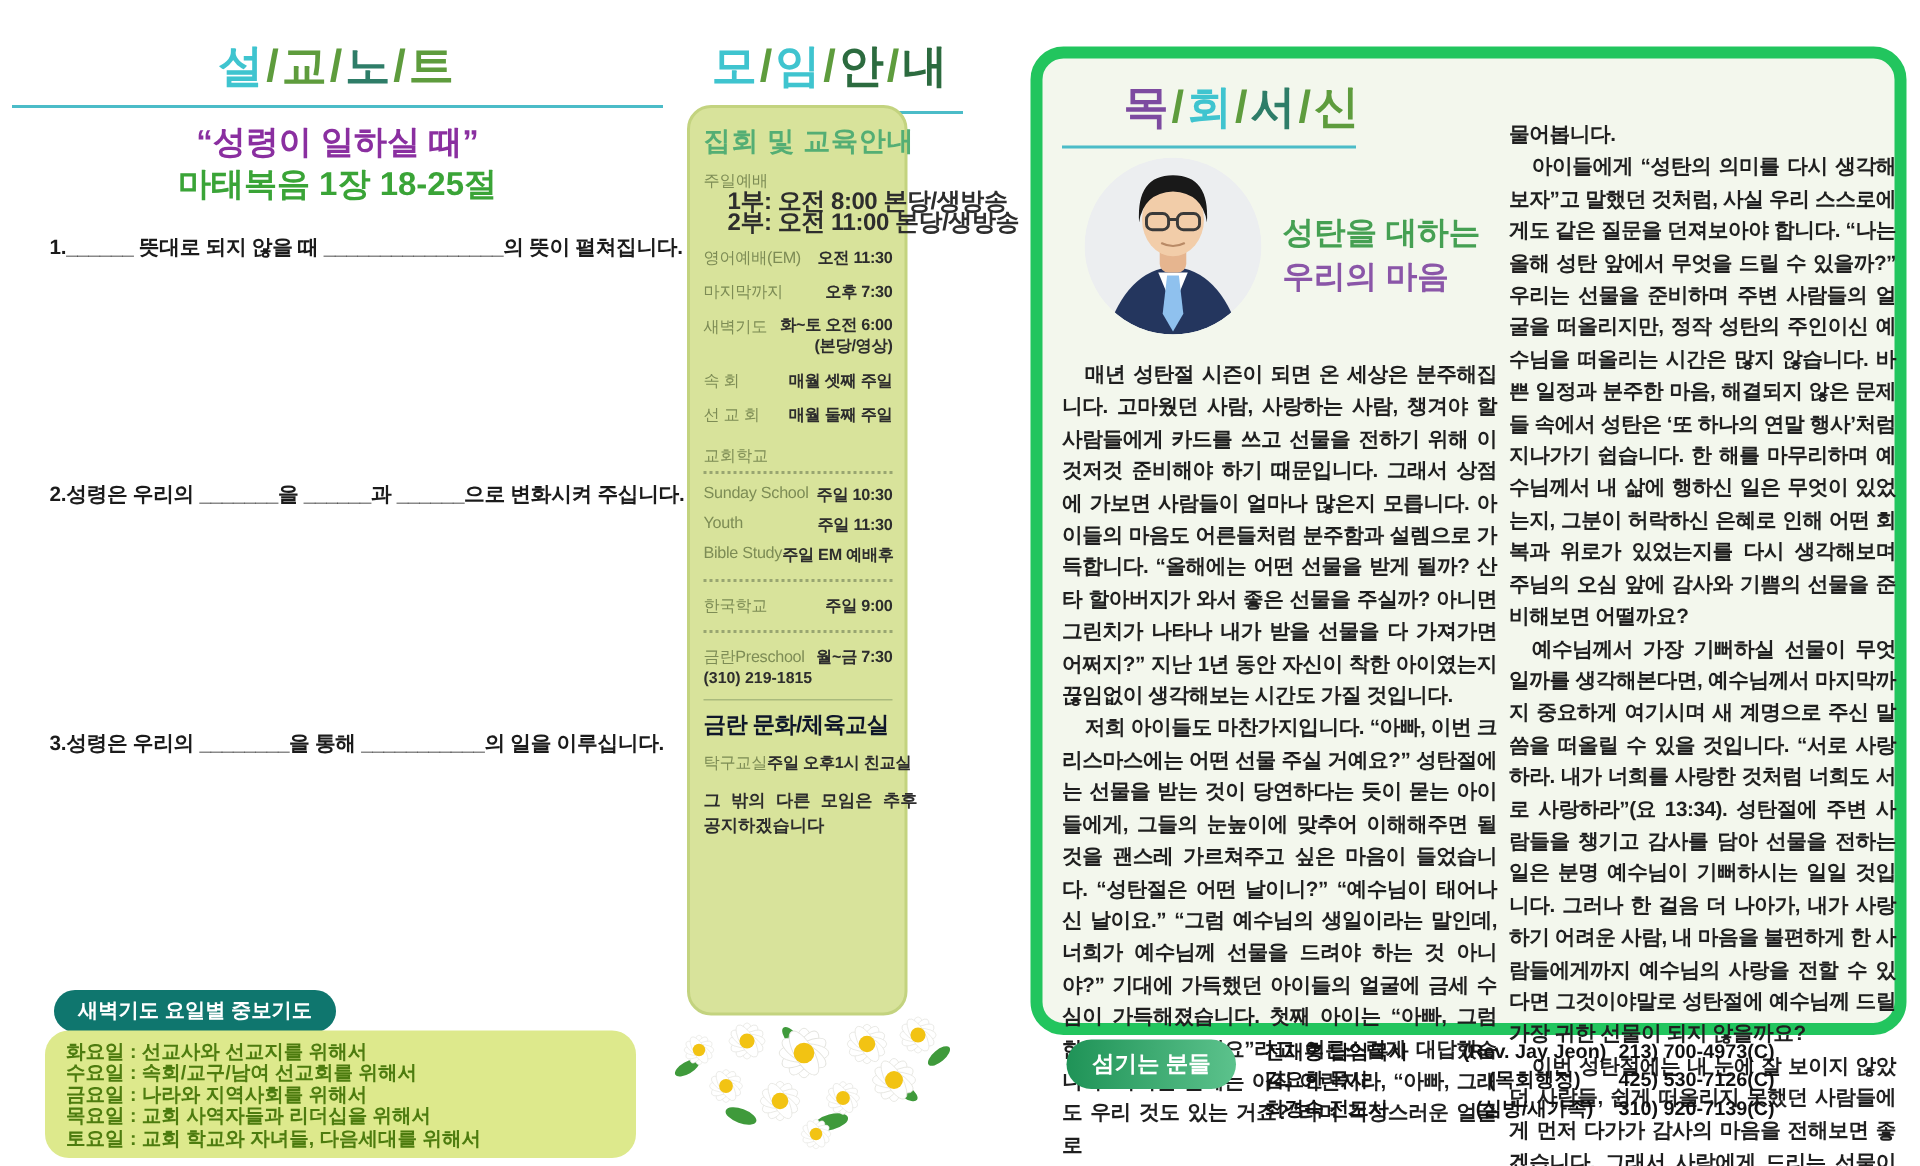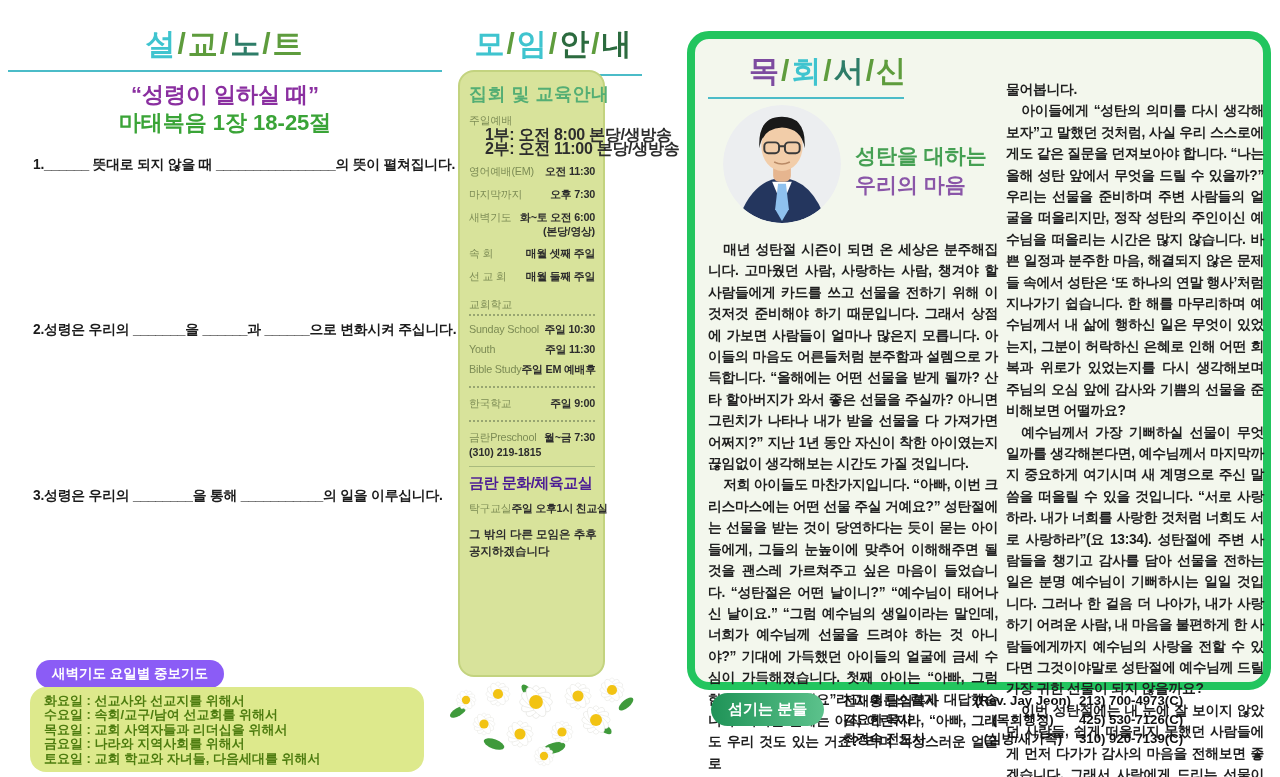--- a/index.html
+++ b/index.html
@@ -21,45 +21,45 @@
   .sermon-header { left:0; top:24px; width:450px; }
   .sermon-rule   { left:8px; top:70px; width:434px; }
   .sermon-title  { left:0; top:80px; width:450px; text-align:center;
                    color:#8a2fa0; font-size:22px; font-weight:bold; }
   .sermon-sub    { left:0; top:108px; width:450px; text-align:center;
                    color:#3aa437; font-size:22px; font-weight:bold; }
   .sermon-item   { left:33px; width:412px; color:#1b1b1b; font-size:13.8px;
                    font-weight:bold; white-space:nowrap; letter-spacing:-0.2px; }
   .si-1 { top:156px; } .si-2 { top:321px; } .si-3 { top:487px; }
 
-  .prayer-badge { left:36px; top:660px; background:#8b5cf6; color:#ffffff;
+  .prayer-badge { left:36px; top:660px; background:#0f766e; color:#ffffff;
     font-size:13.5px; font-weight:bold; padding:5px 16px; border-radius:15px; white-space:nowrap; }
   .prayer-box { left:30px; top:687px; width:394px; height:85px; background:#dde98c;
     border-radius:16px; padding:7px 14px; }
   .prayer-box div { color:#4d7c0f; font-size:13px; font-weight:bold; line-height:14.4px; white-space:nowrap; }
 
   
   .meet-header { left:443px; top:24px; width:222px; }
   .meet-rule   { left:464px; top:74px; width:178px; }
   .meet-panel  { left:458px; top:70px; width:147px; height:607px; background:#d8e39b;
     border:2px solid #c3d37f; border-radius:16px; padding:10px 8px 8px 9px; }
   .p-title  { color:#54ae74; font-size:18px; font-weight:bold; letter-spacing:0.5px; white-space:nowrap; margin-bottom:8px; }
-  .p-title2 { color:#4c1d95; font-size:15px; font-weight:bold; letter-spacing:-0.5px; white-space:nowrap; margin:7px 0 8px 0; }
+  .p-title2 { color:#0f172a; font-size:15px; font-weight:bold; letter-spacing:-0.5px; white-space:nowrap; margin:7px 0 8px 0; }
   .lbl { color:#7d8c55; font-size:10.8px; font-weight:normal; white-space:nowrap; }
   .val { color:#2d2d2d; font-size:10.8px; font-weight:bold; white-space:nowrap; }
   .row.kv { display:flex; justify-content:space-between; align-items:flex-start; margin:9px 0; letter-spacing:-0.2px; }
   .row.group { margin:2px 0 9px 0; }
   .row.group .sub { color:#2d2d2d; font-size:16px; font-weight:bold; white-space:nowrap; letter-spacing:-0.3px; line-height:14px; margin-left:16px; }
   .vstack { text-align:right; }
   .vstack .val { display:block; line-height:13.5px; }
   .section-dotted { border-bottom:2px dotted #98a571; padding-bottom:2px; margin:10px 0 7px 0; }
   .divider { border-bottom:2px dotted #98a571; margin:9px 0; }
   .solid-line { border-bottom:1px solid #a9ba7d; margin:8px 0 2px 0; }
   .pre-line2 { color:#2d2d2d; font-size:10.6px; font-weight:bold; margin-top:1px; }
-  .note div { color:#2d2d2d; font-size:11.5px; font-weight:bold; line-height:17px; white-space:nowrap; }
+  .note div { color:#2d2d2d; font-size:11.5px; font-weight:bold; line-height:17px; white-space:nowrap;font-family:Liberation Mono, monospace; }
   .note { margin-top:10px; }
 
   
   .letter-panel { left:687px; top:31px; width:584px; height:659px; background:#f3f7ed;
     border:8px solid #22c55e; border-radius:22px; }
   .letter-header { left:54px; top:12px; width:240px; text-align:left; }
   .letter-rule { left:13px; top:58px; width:196px; }
   .pastor-photo { left:28px; top:66px; width:118px; height:118px; border-radius:50%; overflow:hidden; }
   .letter-title { left:160px; top:102px; font-size:21px; font-weight:bold; line-height:29px; white-space:nowrap; }
   .lt-1 { color:#45a053; } .lt-2 { color:#8a56a8; }
@@ -88,22 +88,22 @@
 <div class="abs sermon-title">“성령이 일하실 때”</div>
 <div class="abs sermon-sub">마태복음 1장 18-25절</div>
 <div class="abs sermon-item si-1">1.______ 뜻대로 되지 않을 때 ________________의 뜻이 펼쳐집니다.</div>
 <div class="abs sermon-item si-2">2.성령은 우리의 _______을 ______과 ______으로 변화시켜 주십니다.</div>
 <div class="abs sermon-item si-3">3.성령은 우리의 ________을 통해 ___________의 일을 이루십니다.</div>
 
 <div class="abs prayer-badge">새벽기도 요일별 중보기도</div>
 <div class="abs prayer-box">
   <div>화요일 : 선교사와 선교지를 위해서</div>
   <div>수요일 : 속회/교구/남여 선교회를 위해서</div>
+  <div>금요일 : 나라와 지역사회를 위해서</div>
   <div>목요일 : 교회 사역자들과 리더십을 위해서</div>
-  <div>금요일 : 나라와 지역사회를 위해서</div>
   <div>토요일 : 교회 학교와 자녀들, 다음세대를 위해서</div>
 </div>
 
 <div class="abs col-header meet-header">
   <span class="hc-cyan">모</span><span class="hc-slash">/</span><span class="hc-cyan">임</span><span class="hc-slash">/</span><span class="hc-dgreen">안</span><span class="hc-slash">/</span><span class="hc-dgreen">내</span>
 </div>
 <div class="abs underline-teal meet-rule"></div>
 
 <div class="abs meet-panel">
   <div class="p-title">집회 및 교육안내</div>

